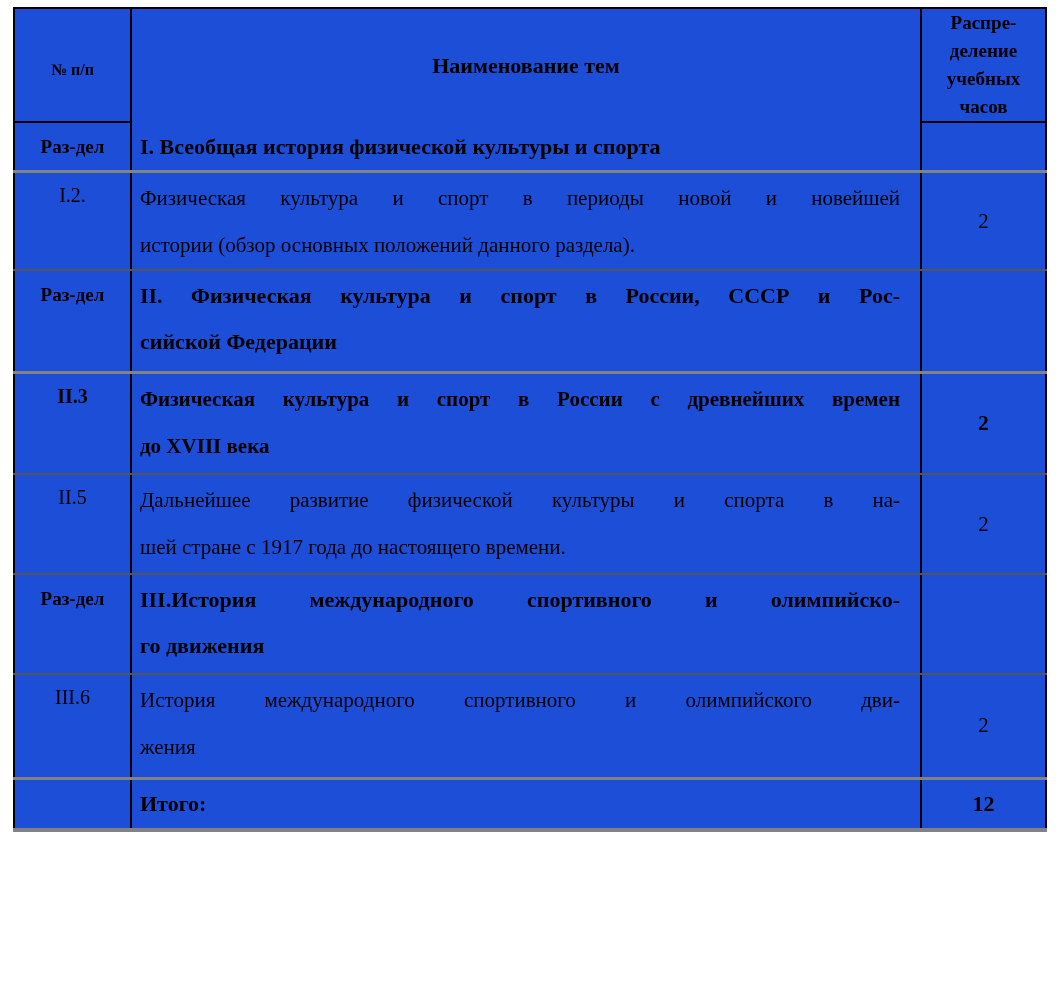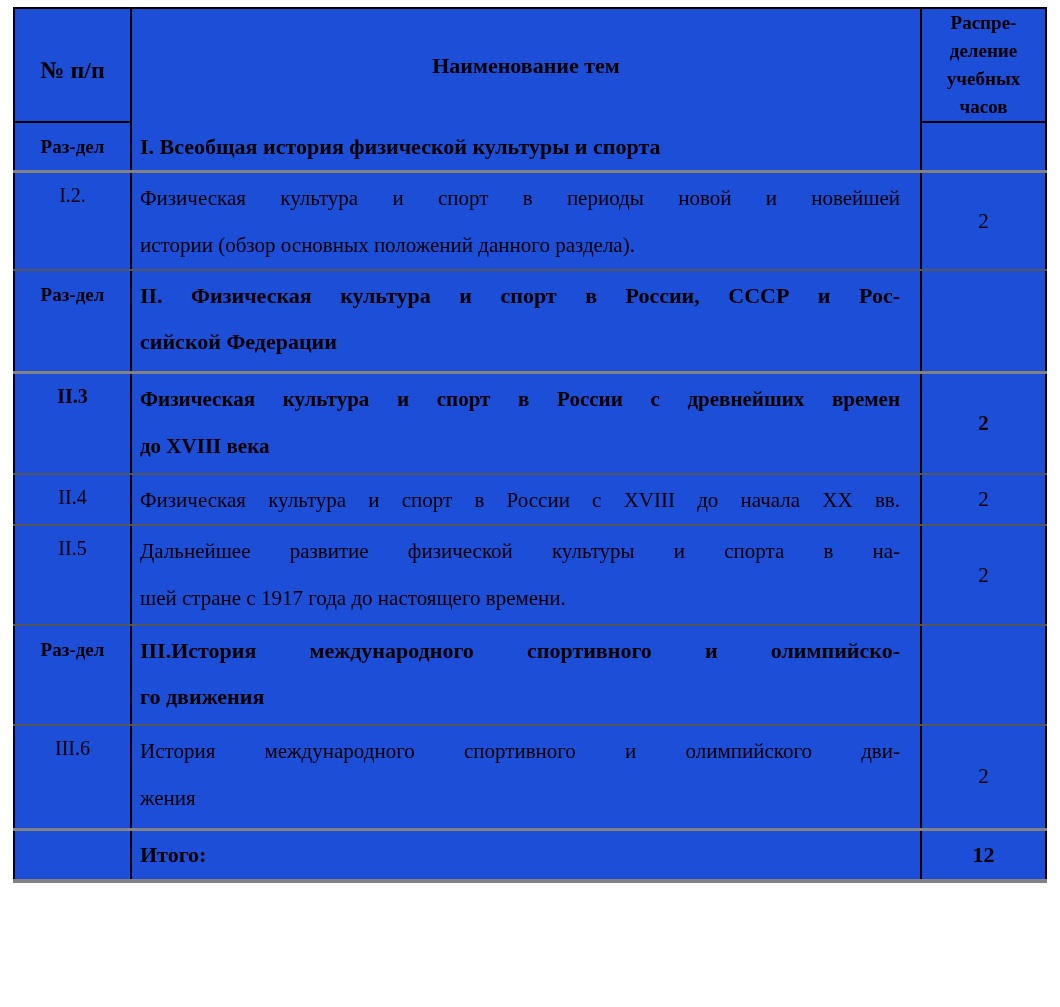--- a/index.html
+++ b/index.html
@@ -64,21 +64,21 @@
     text-align: center;
     font-size: 20px;
     padding-top: 9px;
     line-height: 26px;
   }
   tr.section td.num div, tr.r-header td.num div { font-weight: bold; }
   tr.section td.num { font-size: 19px; padding-top: 11px; }
 
   
   td.hcell { vertical-align: middle; text-align: center; font-weight: bold; }
-  td.hcell.h-num  { font-size: 24px; }
+  td.hcell.h-num  { font-size: 16px; }
   td.hcell.h-name { font-size: 22px; }
   td.hcell.h-hours { font-size: 19px; line-height: 28px; }
 
   
   td.title {
     font-size: 21px;
     line-height: 47px;
     padding: 2px 20px 0 8px;
   }
   tr.section td.title {
@@ -181,31 +181,20 @@
       </td>
       <td class="title">
         <div class="line stretch">Физическая культура и спорт в России с древнейших времен</div>
         <div class="line">до  XVIII века</div>
       </td>
       <td class="hours">
         <div>2</div>
       </td>
     </tr>
 
-    <tr class="r-ii4 hb-dark">
-      <td class="num">
-        <div>II.4</div>
-      </td>
-      <td class="title">
-        <div class="line stretch">Физическая культура и спорт в России с XVIII до начала XX вв.</div>
-      </td>
-      <td class="hours">
-        <div>2</div>
-      </td>
-    </tr>
 
     <tr class="r-ii5 hb-dark">
       <td class="num">
         <div>II.5</div>
       </td>
       <td class="title">
         <div class="line stretch">Дальнейшее развитие физической культуры и спорта в на-</div>
         <div class="line">шей стране с 1917 года до настоящего времени.</div>
       </td>
       <td class="hours">

